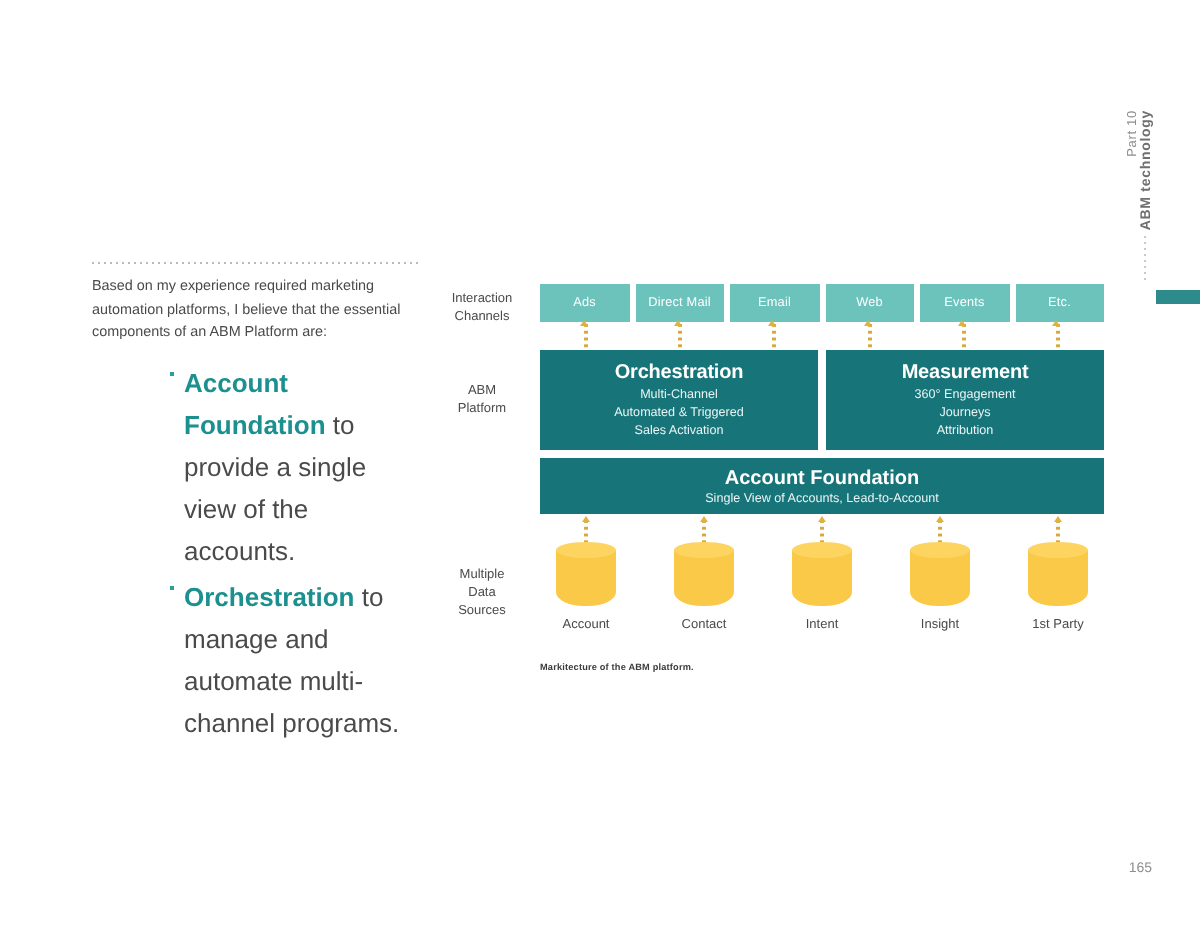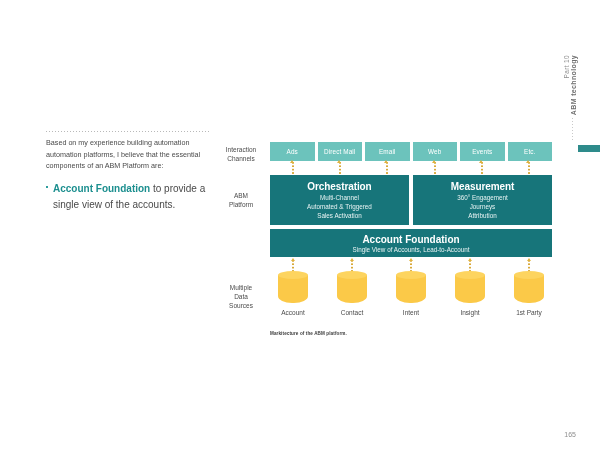--- a/index.html
+++ b/index.html
@@ -91,24 +91,25 @@
     margin: 0 0 9px 0;
   }
   .bullets {
     list-style: none;
     margin: 0 0 9px 0;
     padding: 0;
   }
   .bullets li {
     position: relative;
     padding-left: 7px;
-    font-size: 10px;
+    font-size: 13px;
     line-height: 1.62;
     color: #4a4a4a;
     margin-bottom: 1.5px;
+    margin-left: 39px;
   }
   .bullets li:before {
     content: "";
     position: absolute;
     left: 0;
     top: 5px;
     width: 2px;
     height: 2px;
     background: #2e9d9d;
   }
@@ -303,24 +304,25 @@
 <div class="edge-rail">
   <div class="vert-text">Part 10</div>
   <div class="vert-text bold">ABM technology</div>
   <div class="rail-dots"></div>
   <div class="rail-block"></div>
 </div>
 <div class="page-number">165</div>
 
 <div class="rule-dots"></div>
 <div class="left-col">
-  <p class="para">Based on my experience building automation automation platforms, I believe that the essential components of an ABM Platform are:</p>
+  <p class="para">Based on my experience required marketing automation platforms, I believe that the essential components of an ABM Platform are:</p>
 
   <ul class="bullets">
     <li><span class="term">Account Foundation</span><span> to provide a single view of the accounts.</span></li>
+    <li><span class="term">Orchestration</span><span> to manage and automate multi-channel programs.</span></li>
   </ul>
 
 </div>
 
 <div class="diagram">
 
   <div class="row-label lbl-channels">
     <div>Interaction</div>
     <div>Channels</div>
   </div>

